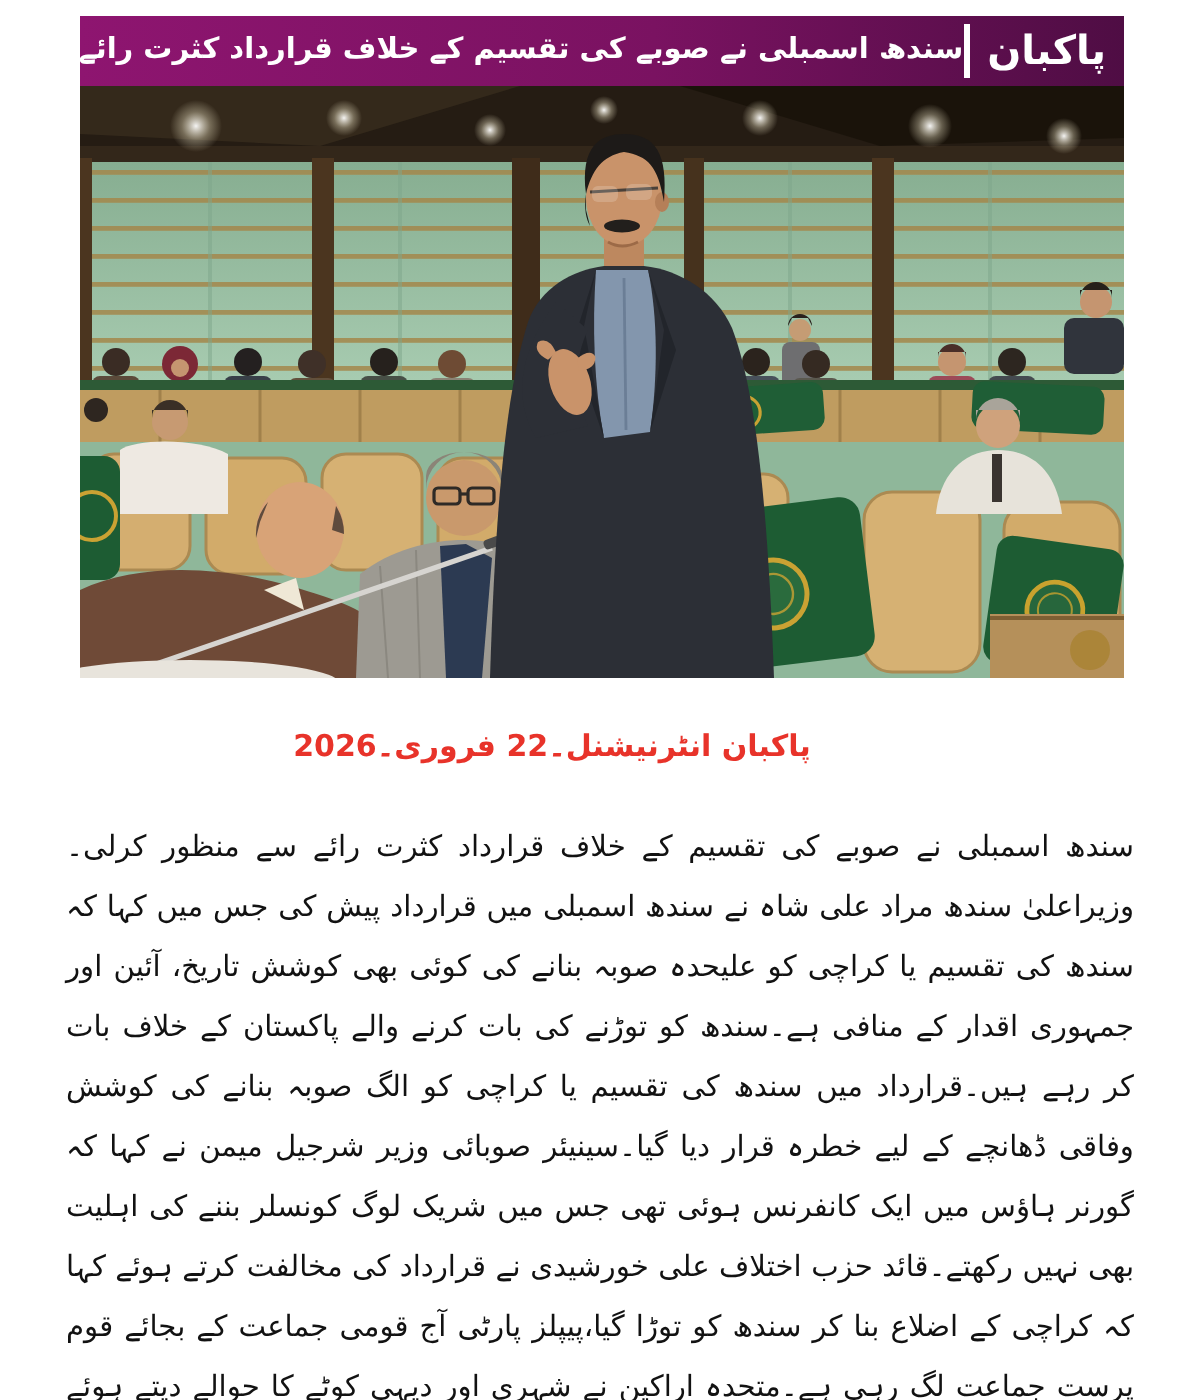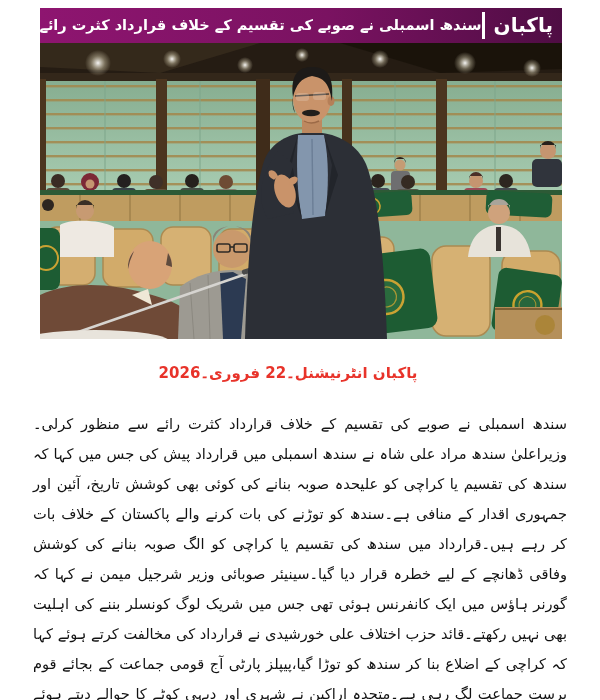--- a/index.html
+++ b/index.html
@@ -20,21 +20,21 @@
     flex:1 1 auto;text-align:center;color:#ffffff;font-size:14.5px;font-weight:bold;
     line-height:35px;white-space:nowrap;overflow:hidden;
   }
 
   
   .photo{position:absolute;left:40px;top:43px;width:522px;height:296px;overflow:hidden;background:#8fb79a;}
   .photo svg{display:block;}
 
   
   .dateline{
-    position:absolute;top:364px;left:12px;width:552px;text-align:center;direction:rtl;
+    position:absolute;top:364px;left:0;width:552px;text-align:center;direction:rtl;
     color:#e8332a;font-size:15px;font-weight:bold;
   }
 
   
   .article{
     position:absolute;top:409px;left:33px;right:33px;
     direction:rtl;text-align:justify;color:#121212;
     font-size:14.6px;line-height:30px;
   }
 </style>

